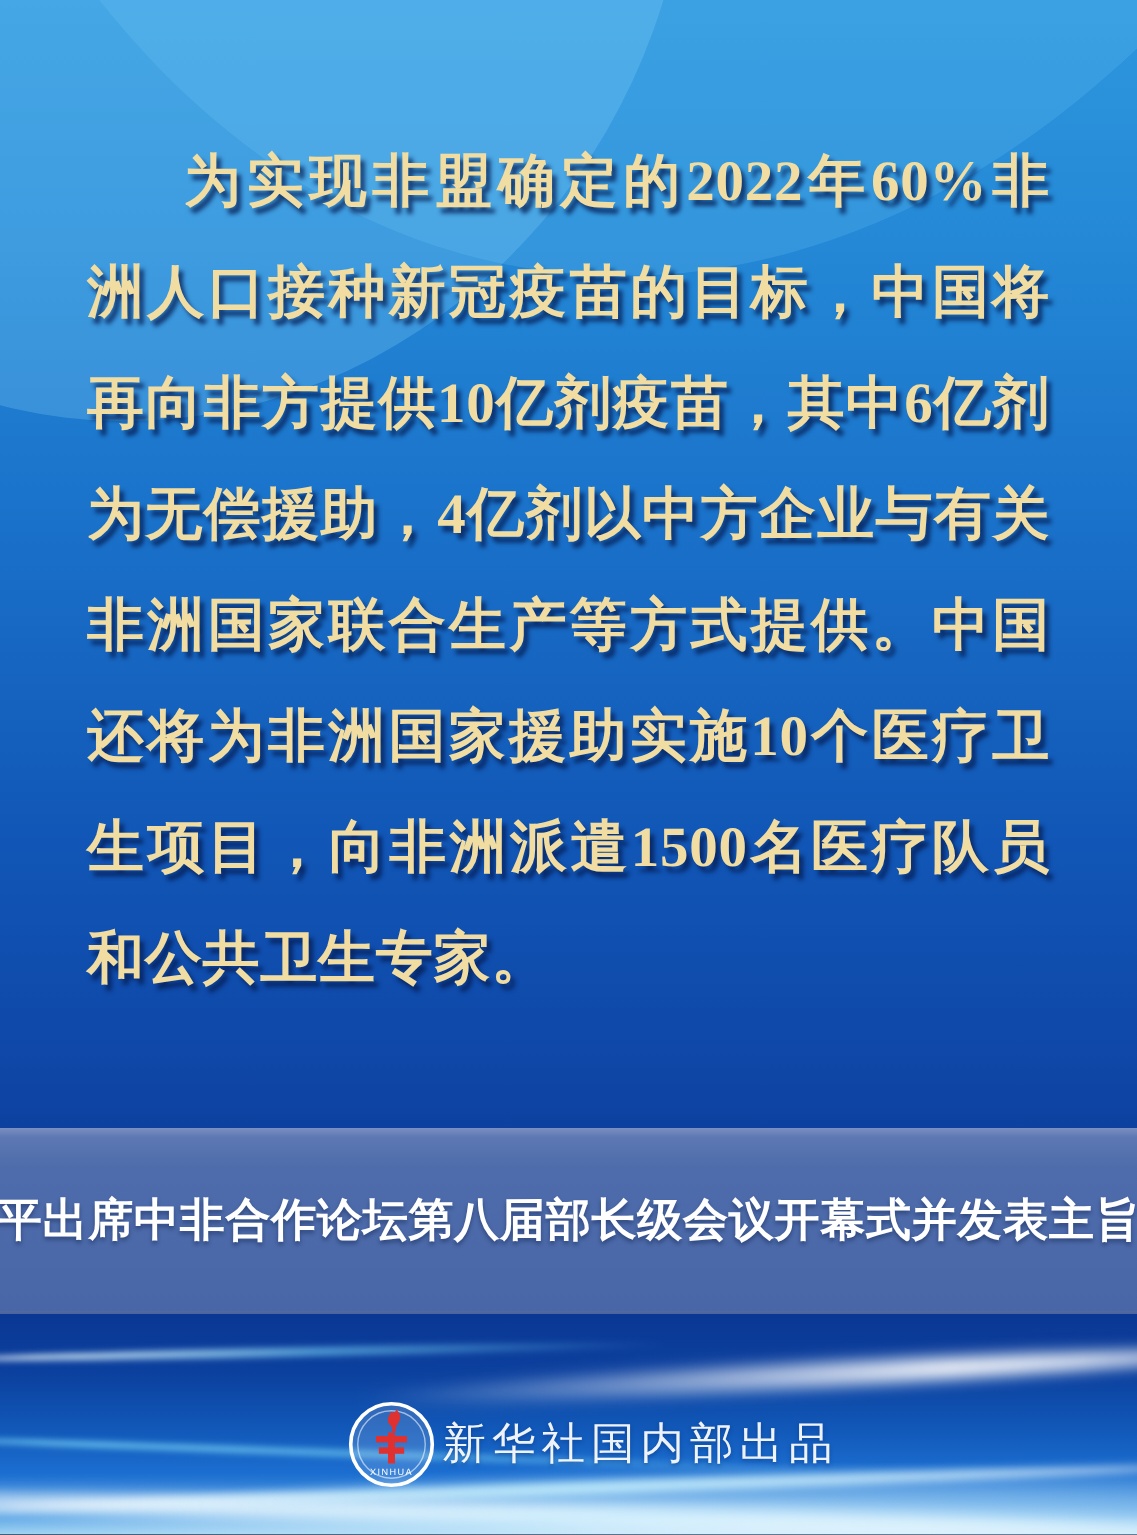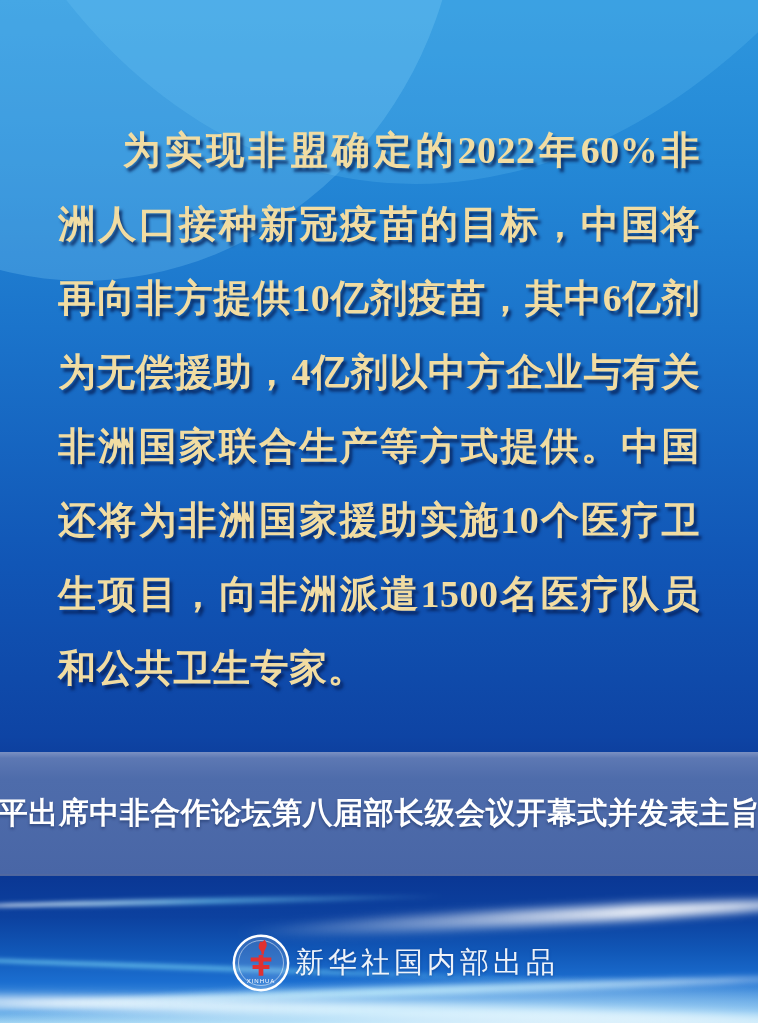--- a/index.html
+++ b/index.html
@@ -35,21 +35,21 @@
     width: 92%; height: 74%;
     border-radius: 50%;
     background: rgba(140, 215, 250, 0.25);
     transform: rotate(25deg);
   }
 
   
   .quote-wrap {
     position: absolute;
     left: 0; top: 0; width: 758px; height: 752px;
-    padding: 113px 58px 0 58px;
+    padding: 84px 58px 0 58px;
   }
   .quote {
     margin: 0;
     font-family: "Liberation Serif", "DejaVu Serif", serif;
     font-weight: bold;
     font-size: 38px;
     line-height: 74px;
     letter-spacing: 0.5px;
     text-align: justify;
     text-indent: 1.7em;

